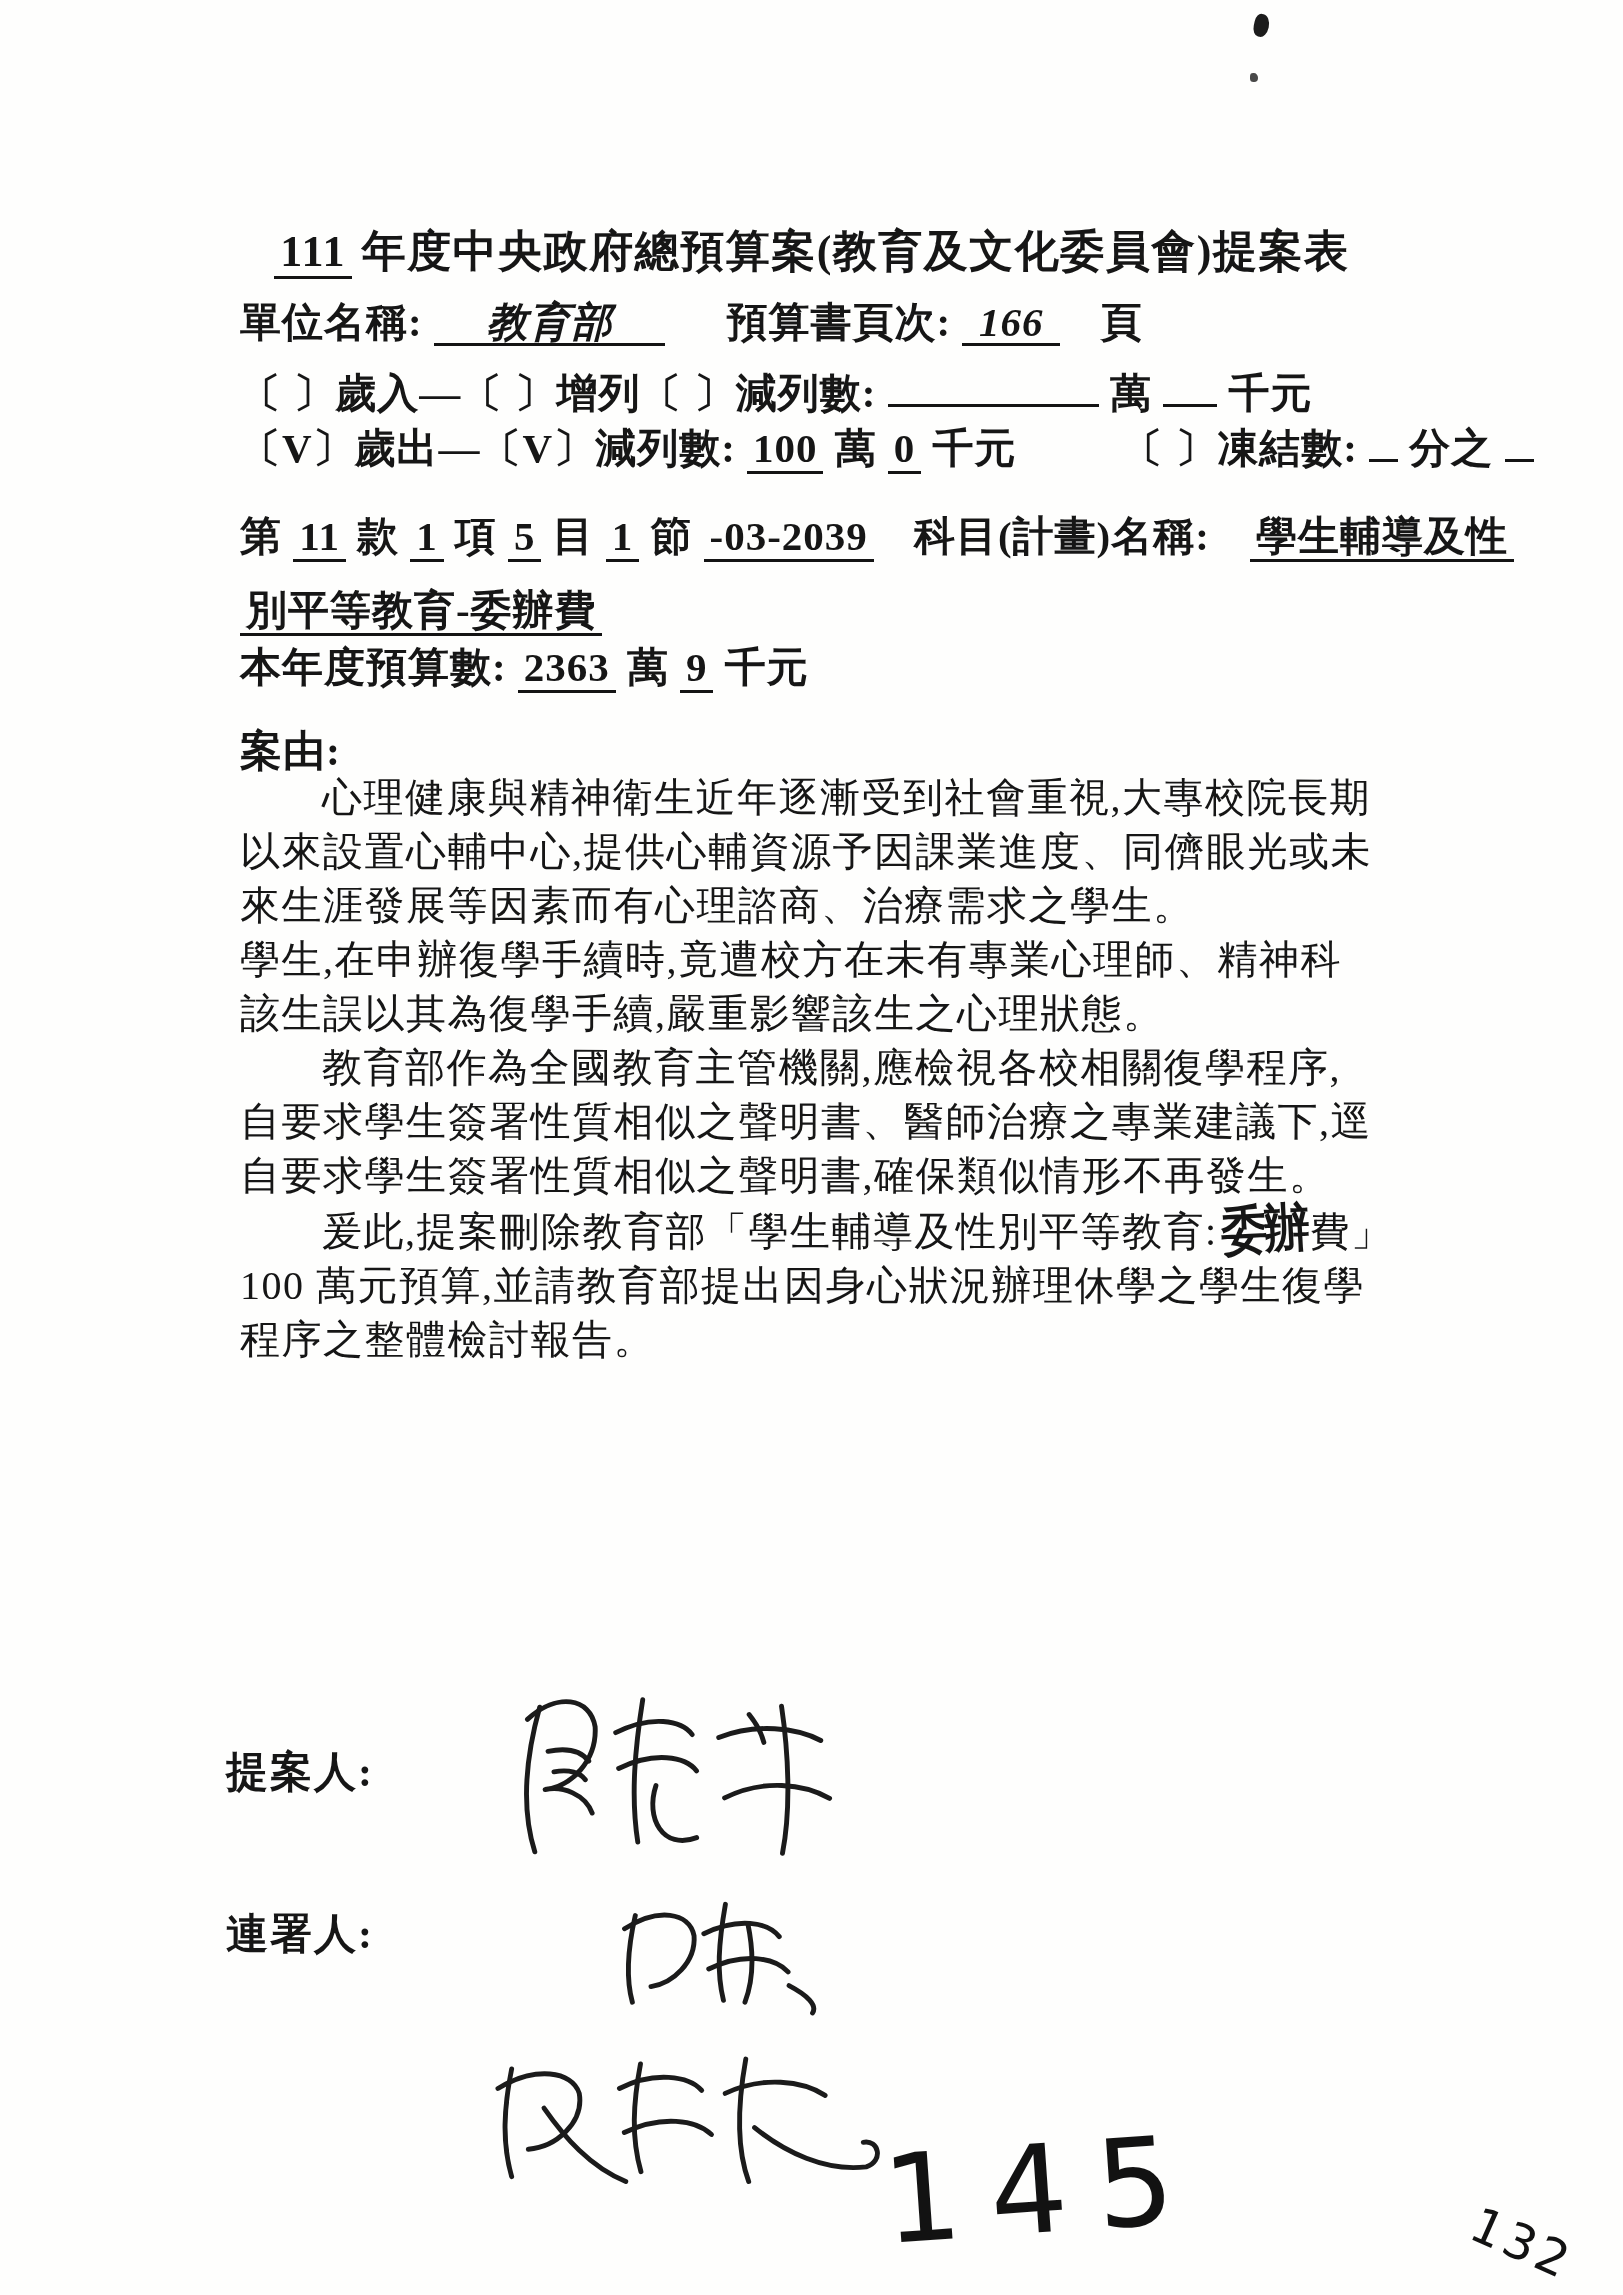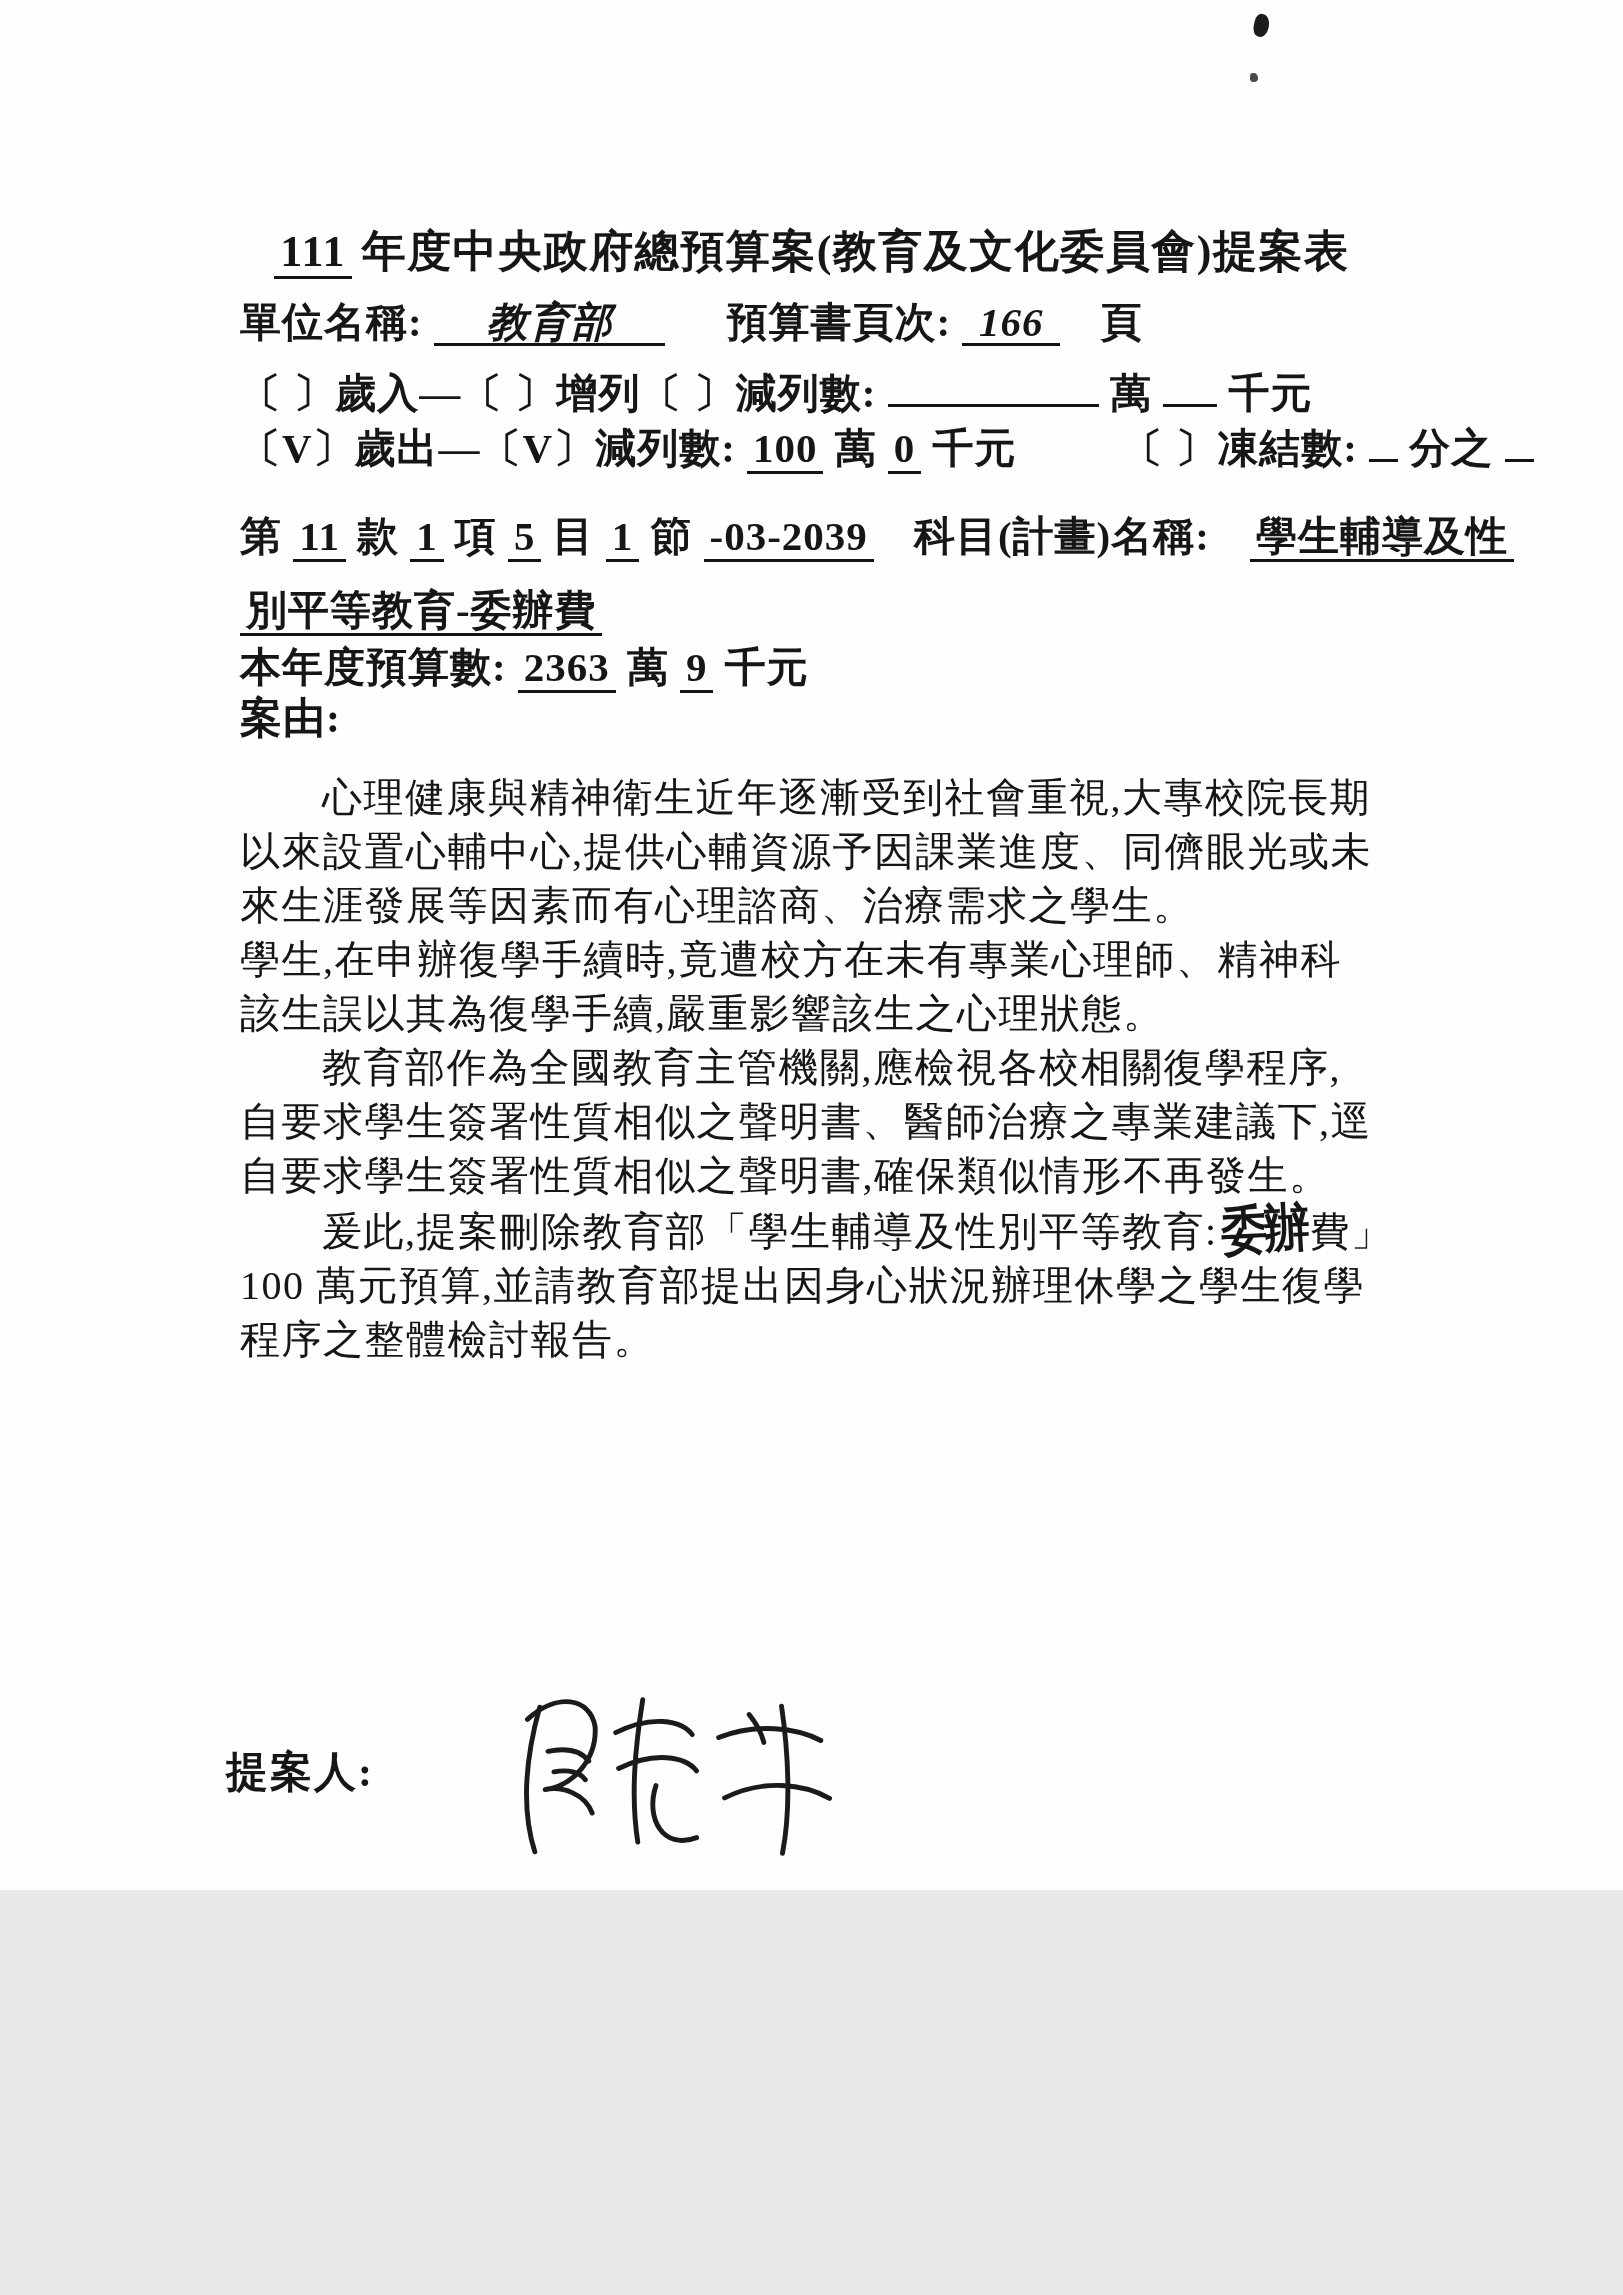--- a/index.html
+++ b/index.html
@@ -1,18 +1,18 @@
 <!DOCTYPE html>
 <html style="font-size:7.8px"><head>
 <meta charset="utf-8">
 <style>
   html,body { margin:0; padding:0; background:#e8e8e8; }
   .page {
     position:relative;
-    width:1624px; height:1890px;
+    width:1624px; height:2295px;
     background:#fefefdff;
     font-family:"Liberation Serif","DejaVu Serif",serif;
     color:#161616;
     overflow:hidden;
   }
   .speck { position:absolute; background:#1c1c1c; border-radius:40% 55% 50% 45%; }
   .s1 { left:1254px; top:13.7px; width:14.7px; height:22.6px; transform:rotate(12deg); }
   .s2 { left:1250px; top:73px; width:7.8px; height:8.8px; opacity:.8; }
 
   .title {
@@ -37,21 +37,21 @@
   .gap  { display:inline-block; width:39px; }
   .gap-l{ display:inline-block; width:83px; }
   .gap-s{ display:inline-block; width:17.7px; }
 
   .formrow {
     position:absolute; left:240px;
     font-size:41px; font-weight:bold; line-height:1;
     white-space:nowrap; letter-spacing:1px;
   }
   .case-heading {
-    position:absolute; left:240px; top:690px;
+    position:absolute; left:240px; top:723px;
     font-size:42px; font-weight:bold; letter-spacing:1px;
   }
   .case-body {
     position:absolute; left:240px; top:771px;
     font-size:40px; line-height:54px; letter-spacing:1.5px;
   }
   .case-body > div { white-space:nowrap; }
   .indent { padding-left:82px; }
   .hand-fix {
     display:inline-block; font-weight:bold; font-size:46px;

